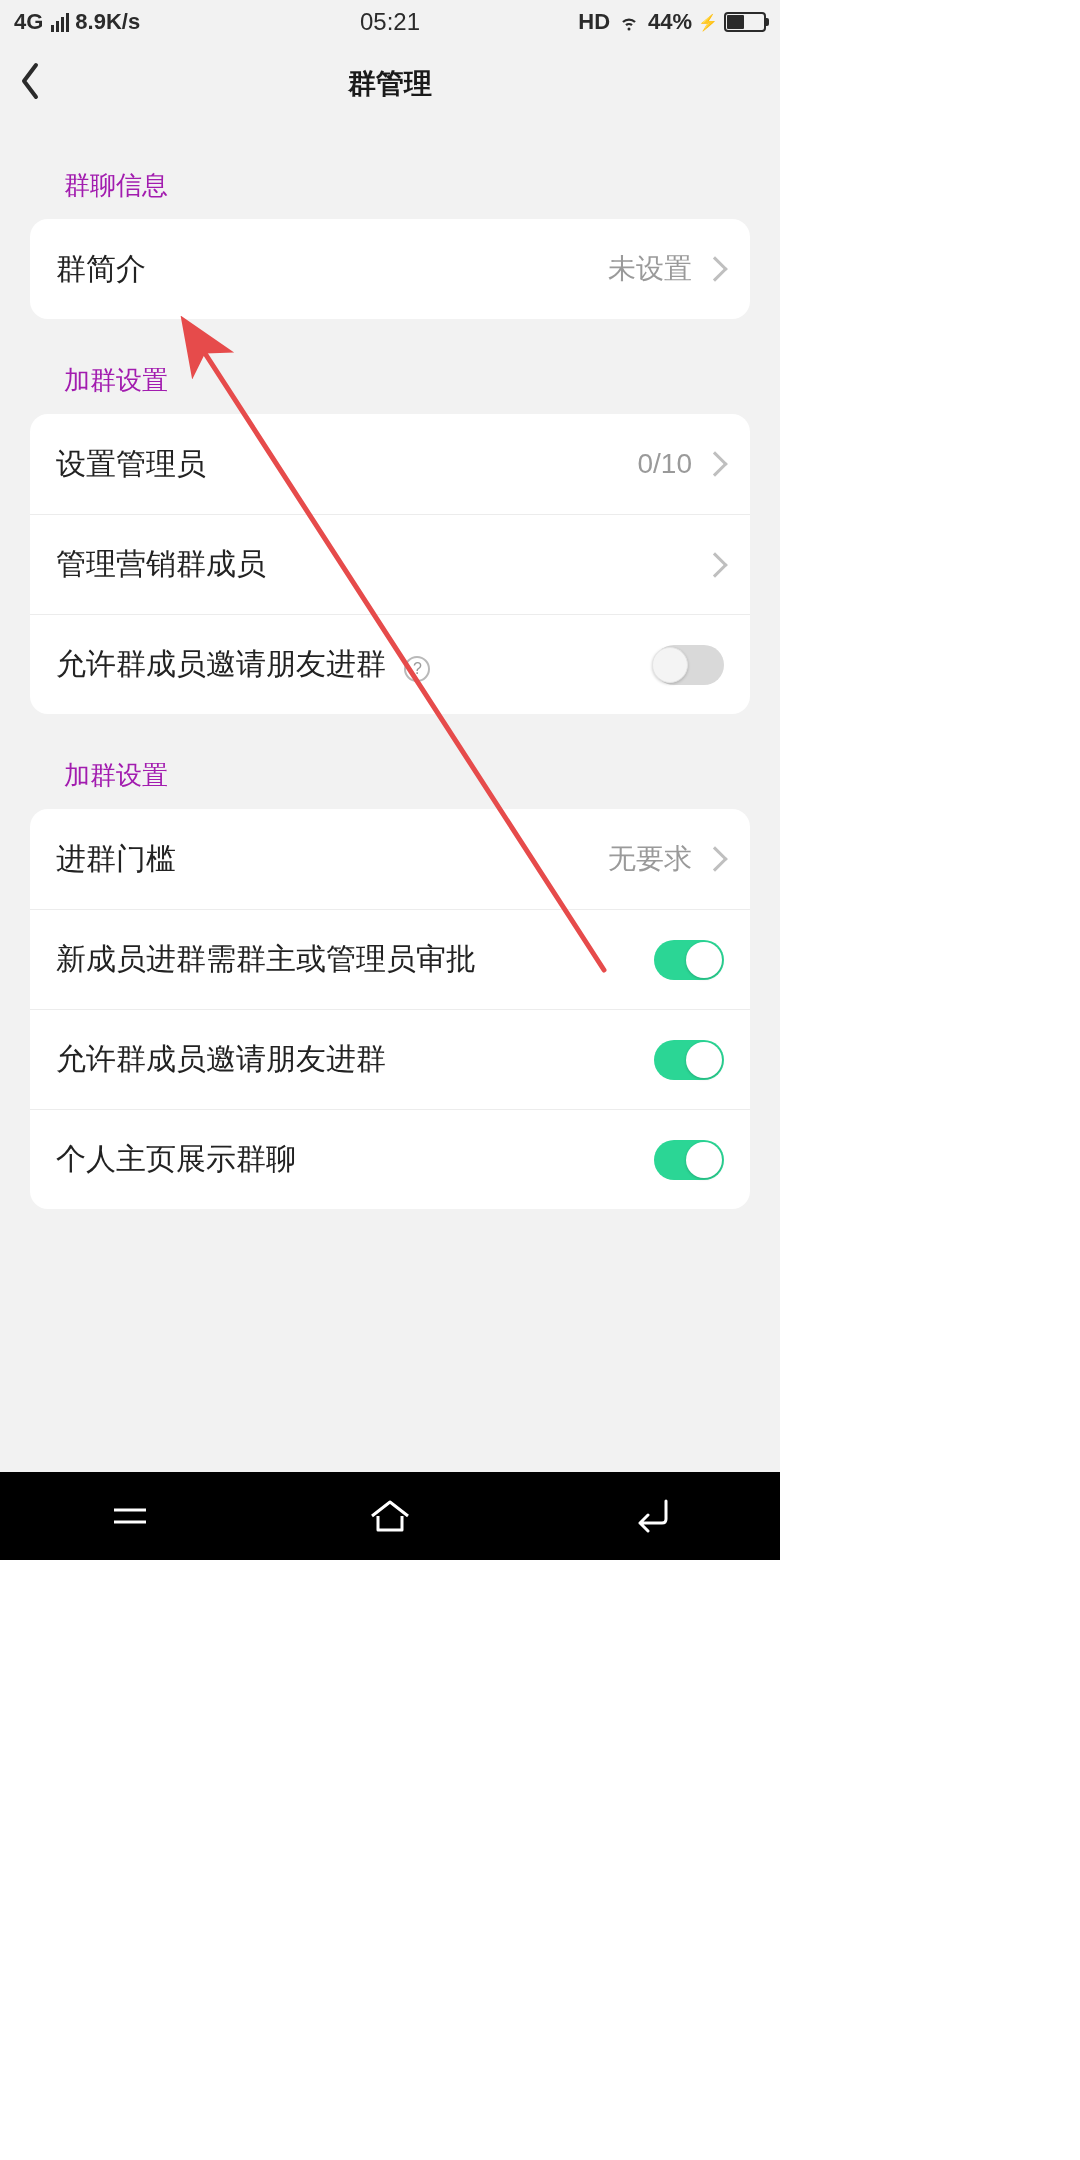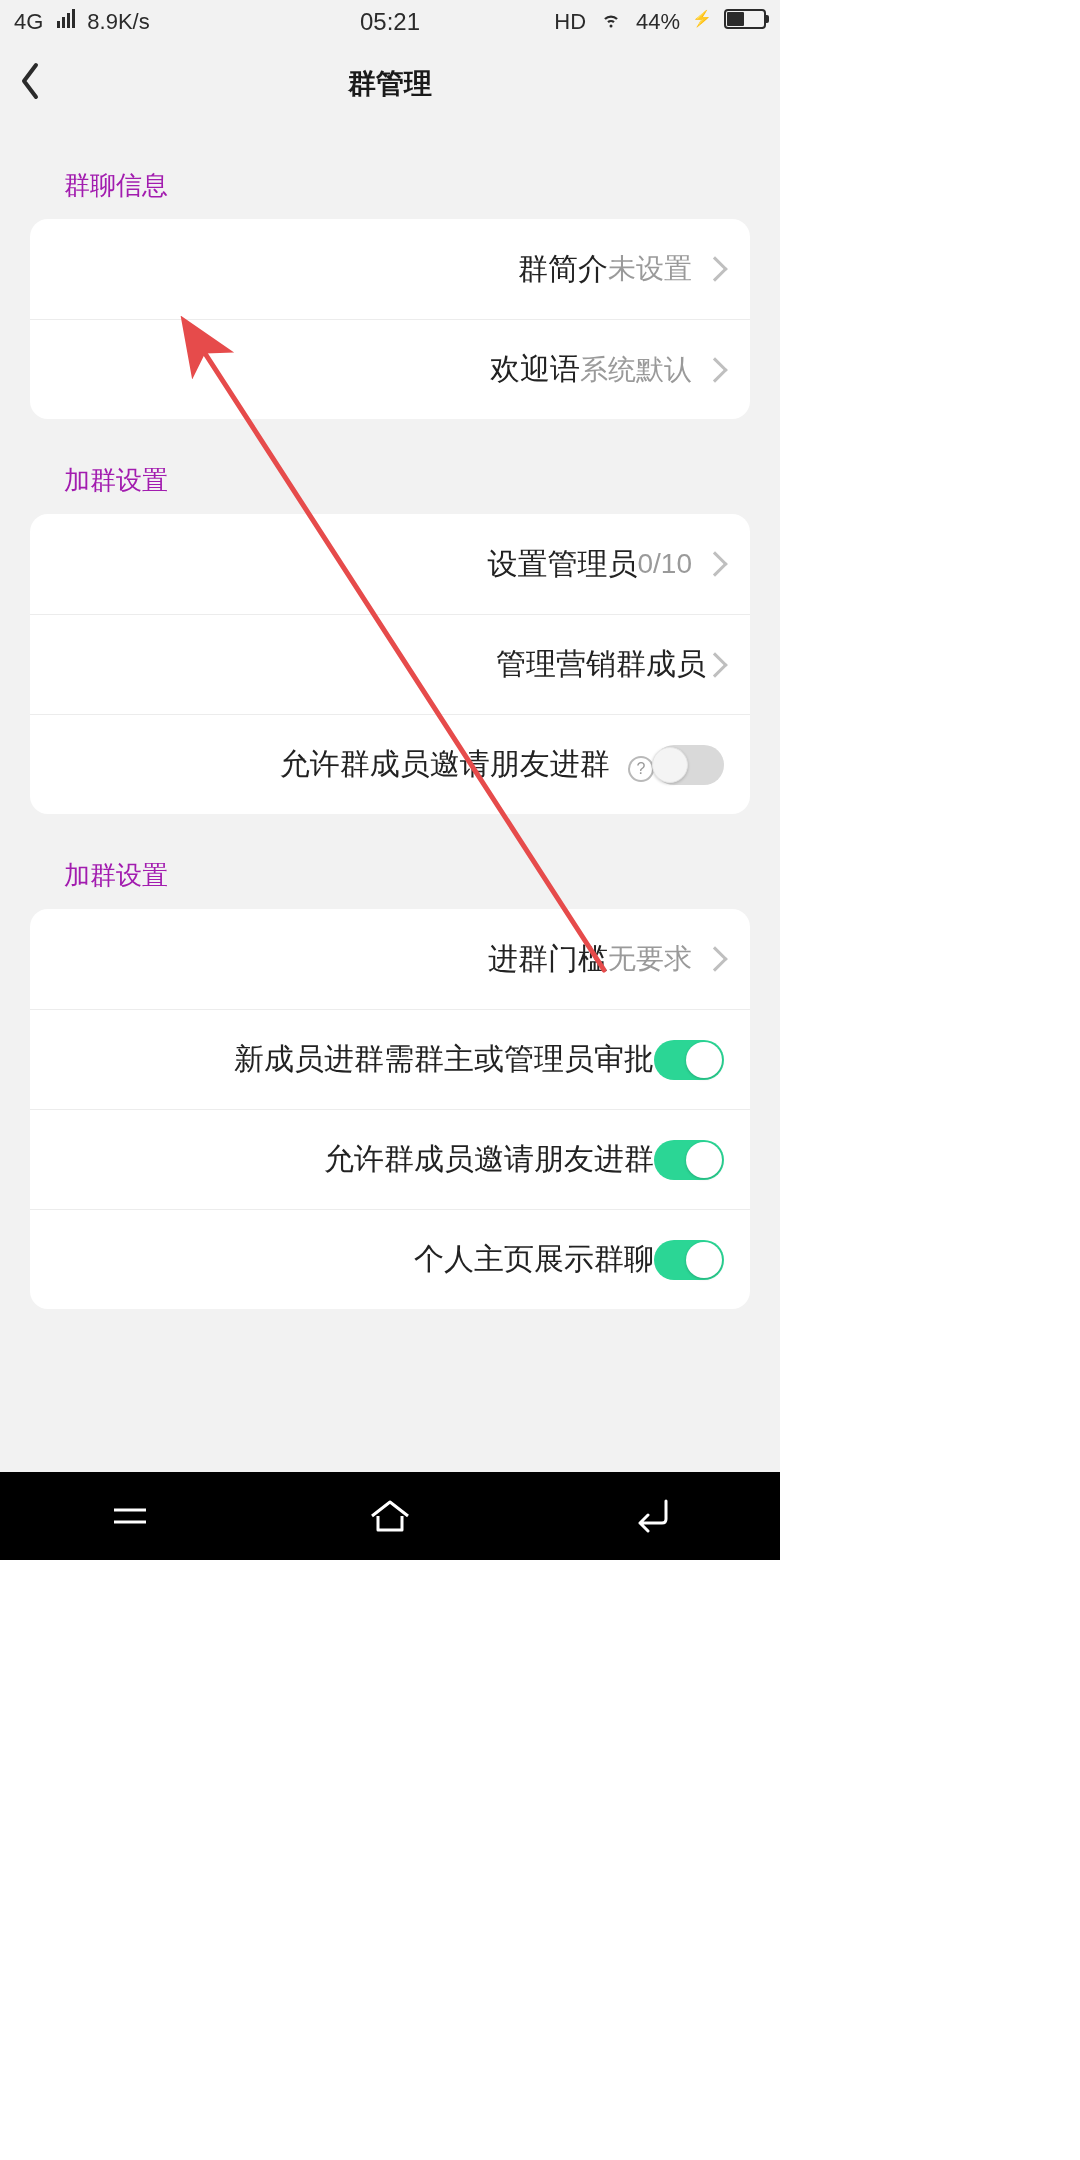--- a/index.html
+++ b/index.html
@@ -1,37 +1,37 @@
 <!DOCTYPE html>
 <html><head>
 <meta charset="utf-8">
 <style>
   * { margin:0; padding:0; box-sizing:border-box; }
   html,body { width:780px; height:1560px; font-family:-apple-system,"PingFang SC","Microsoft YaHei",sans-serif; }
   .screen { width:780px; height:1560px; background:#f2f2f2; position:relative; overflow:hidden; }
   
   .status-bar { height:44px; display:flex; align-items:center; justify-content:space-between; padding:0 14px; font-size:22px; color:#2b2b2b; font-weight:500; }
-  .status-left, .status-right { display:flex; align-items:flex-start; gap:12px; }
+  .status-left, .status-right { display:flex; align-items:center; gap:6px;font-weight:bold; }
   .status-center { position:absolute; left:50%; transform:translateX(-50%); font-size:24px; }
   .signal-bars { display:inline-flex; align-items:flex-end; gap:2px; margin-left:2px; }
   .signal-bars span { width:3px; background:#2b2b2b; display:inline-block; }
   .signal-bars span:nth-child(1){height:7px;} .signal-bars span:nth-child(2){height:11px;}
   .signal-bars span:nth-child(3){height:15px;} .signal-bars span:nth-child(4){height:19px;}
   .wifi { width:26px; height:20px; }
   .battery { width:42px; height:20px; border:2px solid #2b2b2b; border-radius:4px; position:relative; display:inline-block; }
   .battery::after { content:""; position:absolute; right:-5px; top:4px; width:3px; height:8px; background:#2b2b2b; border-radius:0 2px 2px 0; }
   .battery .fill { position:absolute; left:1px; top:1px; bottom:1px; width:44%; background:#2b2b2b; border-radius:1px; }
   
   .header { height:80px; display:flex; align-items:center; justify-content:center; position:relative; }
   .back { position:absolute; left:18px; top:50%; transform:translateY(-50%); font-size:40px; color:#2b2b2b; line-height:1; }
   .title { font-size:28px; font-weight:600; color:#1a1a1a; }
   
   .section-header { font-size:26px; color:#a21caf; padding:44px 64px 16px; }
   .card { background:#fff; border-radius:18px; margin:0 30px; overflow:hidden; }
-  .row { display:flex; align-items:center; padding:28px 26px; min-height:100px; position:relative;text-align:right; }
+  .row { display:flex; align-items:center; padding:28px 26px; min-height:100px; position:relative; }
   .row + .row { border-top:1px solid #ececec; }
   .row .label { font-size:30px; color:#222; flex:1; }
   .row .value { font-size:28px; color:#9a9a9a; margin-right:14px; }
   .chev { width:18px; height:18px; border-top:3px solid #bfbfbf; border-right:3px solid #bfbfbf; transform:rotate(45deg); }
   .help-icon { width:26px; height:26px; border:2px solid #b9b9b9; border-radius:50%; display:inline-flex; align-items:center; justify-content:center; font-size:16px; color:#9a9a9a; margin-left:10px; }
   
   .toggle { width:70px; height:40px; border-radius:20px; position:relative; }
   .toggle.off { background:#d9d9d9; }
   .toggle.on { background:#2bd695; }
   .toggle .knob { width:36px; height:36px; border-radius:50%; background:#fff; position:absolute; top:2px; box-shadow:0 1px 3px rgba(0,0,0,.2); }
@@ -80,25 +80,20 @@
         </svg>
     </span>
     <span class="title">群管理</span>
   </div>
 
   <div class="section-header">群聊信息</div>
   <div class="card">
     <div class="row">
       <span class="label">群简介</span>
       <span class="value">未设置</span>
-      <span class="chev"></span>
-    </div>
-    <div class="row">
-      <span class="label">欢迎语</span>
-      <span class="value">系统默认</span>
       <span class="chev"></span>
     </div>
   </div>
 
   <div class="section-header">加群设置</div>
   <div class="card">
     <div class="row">
       <span class="label">设置管理员</span>
       <span class="value">0/10</span>
       <span class="chev"></span>

